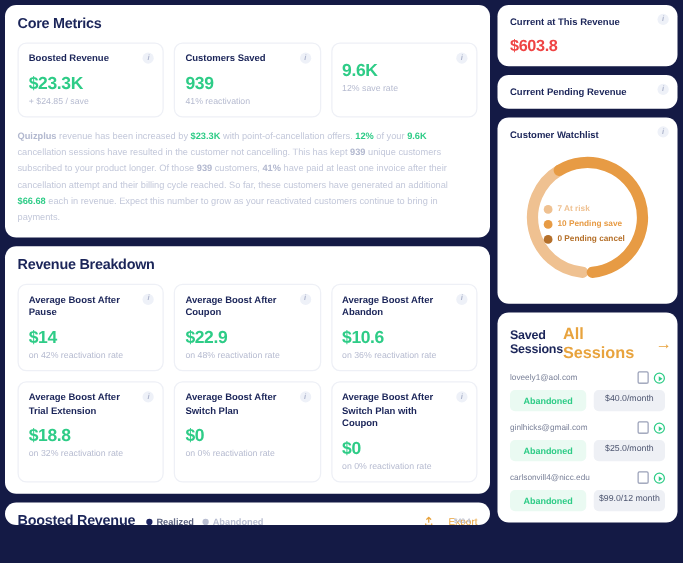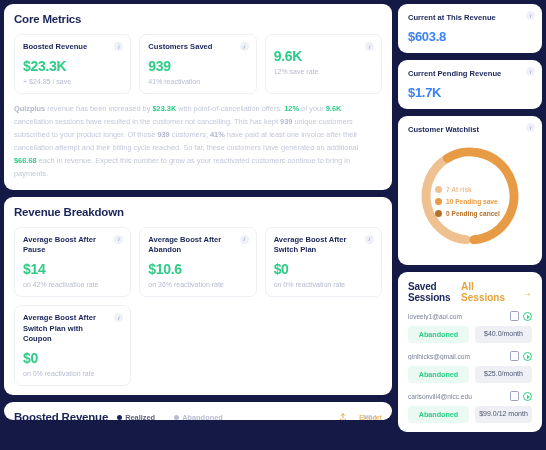--- a/index.html
+++ b/index.html
@@ -41,48 +41,48 @@
   .rb-tile .tile-head { min-height: 20px; }
 
   
   .narrative { margin-top: 9px; font-size: 7.4px; line-height: 1.75; color: #c3c8da; }
   .narrative .g { color: #2ecc87; font-weight: bold; }
   .narrative .n { color: #b2b8cf; font-weight: bold; }
 
   
   .mini-card { position: relative; }
   .mini-title { font-size: 7.6px; font-weight: bold; color: #1b2559; padding-right: 12px; }
-  .mini-value { font-size: 13px; font-weight: bold; color: #3b82f6; margin-top: 7px; letter-spacing: -0.3px; }
+  .mini-value { font-size: 13px; font-weight: bold; color: #ef4444; margin-top: 7px; letter-spacing: -0.3px; }
 
   
   .gauge-wrap { position: relative; height: 118px; margin-top: 4px; }
   .gauge-svg { position: absolute; left: 50%; top: 2px; transform: translateX(-50%); }
   .legend { position: absolute; left: 27px; top: 48px; display: flex; flex-direction: column; gap: 5px; }
   .legend-row { display: flex; align-items: center; gap: 4px; font-size: 6.6px; font-weight: bold; }
   .dot { width: 7px; height: 7px; border-radius: 50%; flex: none; }
 
   
   .ss-head { display: flex; align-items: center; justify-content: space-between; }
-  .ss-all { font-size: 10px; color: #e8a33d; font-weight: bold; display: flex; align-items: center; gap: 17px; }
+  .ss-all { font-size: 13px; color: #e8a33d; font-weight: bold; display: flex; align-items: center; gap: 17px; }
   .ss-row { margin-top: 9px; }
   .ss-row-top { display: flex; align-items: center; justify-content: space-between; }
   .ss-email { font-size: 6.6px; color: #7b8299; overflow: hidden; white-space: nowrap; text-overflow: ellipsis; max-width: 86px; }
   .ss-icons { display: flex; align-items: center; gap: 5px; }
   .copy-icon { width: 7px; height: 8px; border: 1px solid #9aa1b8; border-radius: 1.5px; position: relative; }
   .copy-icon:after { content: ""; position: absolute; left: -2.2px; top: -2.2px; width: 7px; height: 8px; border: 1px solid #9aa1b8; border-radius: 1.5px; background: #fff; }
   .play-icon { width: 9px; height: 9px; border-radius: 50%; border: 1px solid #2ecc87; display: flex; align-items: center; justify-content: center; }
   .play-icon i { width: 0; height: 0; border-left: 3px solid #2ecc87; border-top: 2px solid transparent; border-bottom: 2px solid transparent; margin-left: 1px; }
   .ss-row-bot { display: flex; gap: 6px; margin-top: 5px; }
   .badge { flex: 1 1 0; background: #eafaf2; color: #2ecc87; font-weight: bold; font-size: 7.2px; padding: 4px 5px; border-radius: 4px; text-align: center; white-space: nowrap; overflow: hidden; }
   .price { flex: 1 1 0; background: #eef0f5; color: #4d5570; font-size: 7px; padding: 4px 3px; border-radius: 4px; text-align: center; white-space: nowrap; overflow: hidden; }
 
   
   .chart-card { flex: 1 1 auto; min-height: 0; display: flex; flex-direction: column; overflow: hidden; }
   .chart-head { display: flex; align-items: center; gap: 9px; }
-  .legend-inline { display: flex; align-items: flex-end; gap: 19px; }
+  .legend-inline { display: flex; align-items: flex-end; gap: 7px; }
   .li { display: flex; align-items: center; gap: 3px; font-size: 7.4px; font-weight: bold; }
   .li .d { width: 5px; height: 5px; border-radius: 50%; }
   .export { margin-left: auto; display: flex; align-items: center; gap: 12px; color: #e8a33d; font-size: 8px; font-weight: normal; }
   .plot { flex: 1 1 auto; display: flex; margin-top: 6px; min-height: 0; }
   .yaxis { width: 24px; position: relative; }
   .ytick { position: absolute; right: 2px; font-size: 5.4px; color: #c9cedd; transform: translateY(-50%); white-space: nowrap; }
   .ytick:after { content: ""; position: absolute; right: -3px; top: 50%; width: 2px; height: 1px; background: #dfe3ee; }
   .bars { flex: 1 1 auto; display: flex; align-items: flex-end; gap: 4px; border-left: 1px solid #e6e9f2; padding-left: 3px; position: relative; }
   .bar-col { flex: 1 1 0; display: flex; flex-direction: column; align-items: center; justify-content: flex-end; height: 100%; }
   .bar-label { font-size: 5.2px; color: #4a5170; font-weight: bold; margin-bottom: 1.5px; white-space: nowrap; }
@@ -124,24 +124,36 @@
     <div class="card">
       <div class="card-title">Revenue Breakdown</div>
       <div class="tile-grid two-row">
         <div class="tile rb-tile">
           <div class="tile-head">Average Boost After Pause</div>
           <div class="info-icon">i</div>
           <div class="tile-value">$14</div>
           <div class="tile-sub">on 42% reactivation rate</div>
         </div>
         <div class="tile rb-tile">
+          <div class="tile-head">Average Boost After Coupon</div>
+          <div class="info-icon">i</div>
+          <div class="tile-value">$22.9</div>
+          <div class="tile-sub">on 48% reactivation rate</div>
+        </div>
+        <div class="tile rb-tile">
           <div class="tile-head">Average Boost After Abandon</div>
           <div class="info-icon">i</div>
           <div class="tile-value">$10.6</div>
           <div class="tile-sub">on 36% reactivation rate</div>
+        </div>
+        <div class="tile rb-tile">
+          <div class="tile-head">Average Boost After Trial Extension</div>
+          <div class="info-icon">i</div>
+          <div class="tile-value">$18.8</div>
+          <div class="tile-sub">on 32% reactivation rate</div>
         </div>
         <div class="tile rb-tile">
           <div class="tile-head">Average Boost After Switch Plan</div>
           <div class="info-icon">i</div>
           <div class="tile-value">$0</div>
           <div class="tile-sub">on 0% reactivation rate</div>
         </div>
         <div class="tile rb-tile">
           <div class="tile-head">Average Boost After Switch Plan with Coupon</div>
           <div class="info-icon">i</div>
@@ -241,21 +253,20 @@
 
     <div class="card mini-card">
       <div class="mini-title">Current at This Revenue</div>
       <div class="info-icon">i</div>
       <div class="mini-value">$603.8</div>
     </div>
 
     <div class="card mini-card">
       <div class="mini-title">Current Pending Revenue</div>
       <div class="info-icon">i</div>
-      <div class="mini-value">$1.7K</div>
     </div>
 
     <div class="card mini-card">
       <div class="mini-title">Customer Watchlist</div>
       <div class="info-icon">i</div>
       <div class="gauge-wrap">
         <svg class="gauge-svg" width="112" height="112" viewBox="0 0 112 112">
           <g id="gauge-arcs">
               <path d="M 52.165147319103035 99.83256671603681 A 44 44 0 0 1 33.41581444942629 18.23818644427604" stroke="#efc191" stroke-width="9" fill="none" stroke-linecap="round"></path>
               <path d="M 33.41581444942629 18.23818644427604 A 44 44 0 1 1 59.83485268089701 99.83256671603681" stroke="#e79b44" stroke-width="9" fill="none" stroke-linecap="round"></path>

